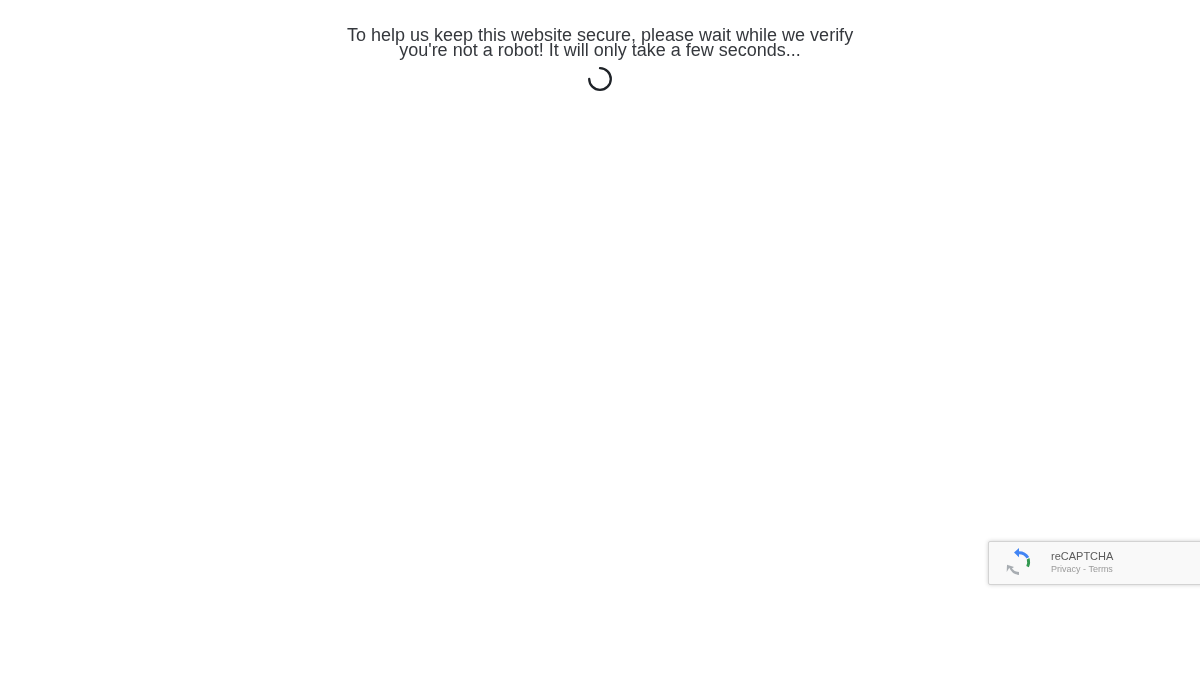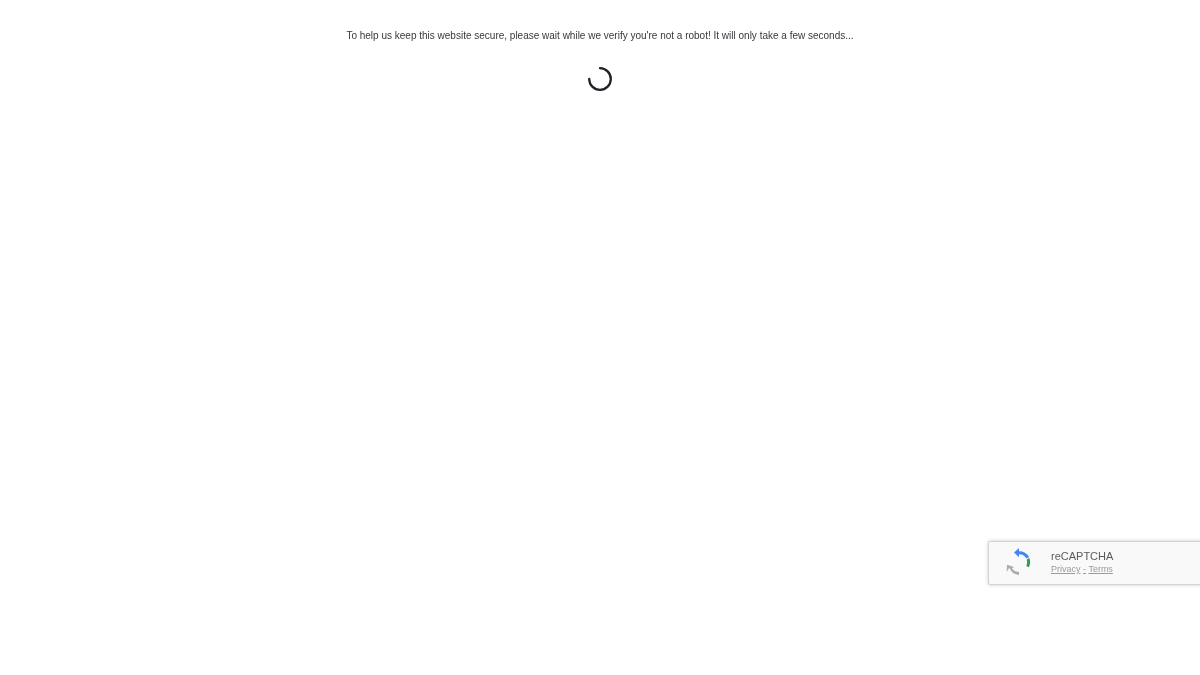--- a/index.html
+++ b/index.html
@@ -27,21 +27,21 @@
     position: absolute;
     left: 0;
     top: 28px;
     width: 1200px;
     text-align: center;
   }
 
   .verify-message {
     width: 530px;
     margin: 0 auto;
-    font-size: 10px;
+    font-size: 18px;
     line-height: 15px;
     color: #35383d;
     font-family: "Liberation Sans", sans-serif;
   }
 
   .spinner-holder {
     position: absolute;
     left: 0;
     top: 66px;
     width: 1200px;
@@ -105,21 +105,20 @@
     line-height: 13px;
   }
 
   .badge-links {
     font-size: 9px;
     color: #9b9b9b;
   }
 
   .badge-links span {
     color: #9b9b9b;
-    text-decoration: underline;
   }
 </style>
 </head>
 <body>
 
 <div class="page-wrap">
 
   <div class="verify-block">
     <div class="verify-message">To help us keep this website secure, please wait while we verify you're not a robot! It will only take a few seconds...</div>
   </div>

